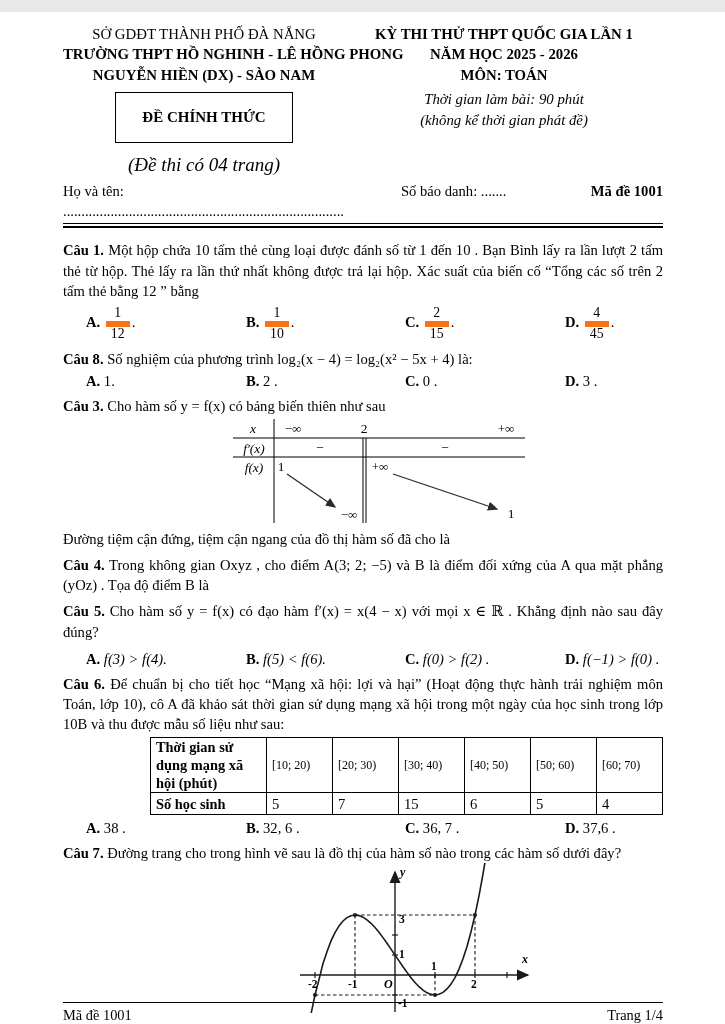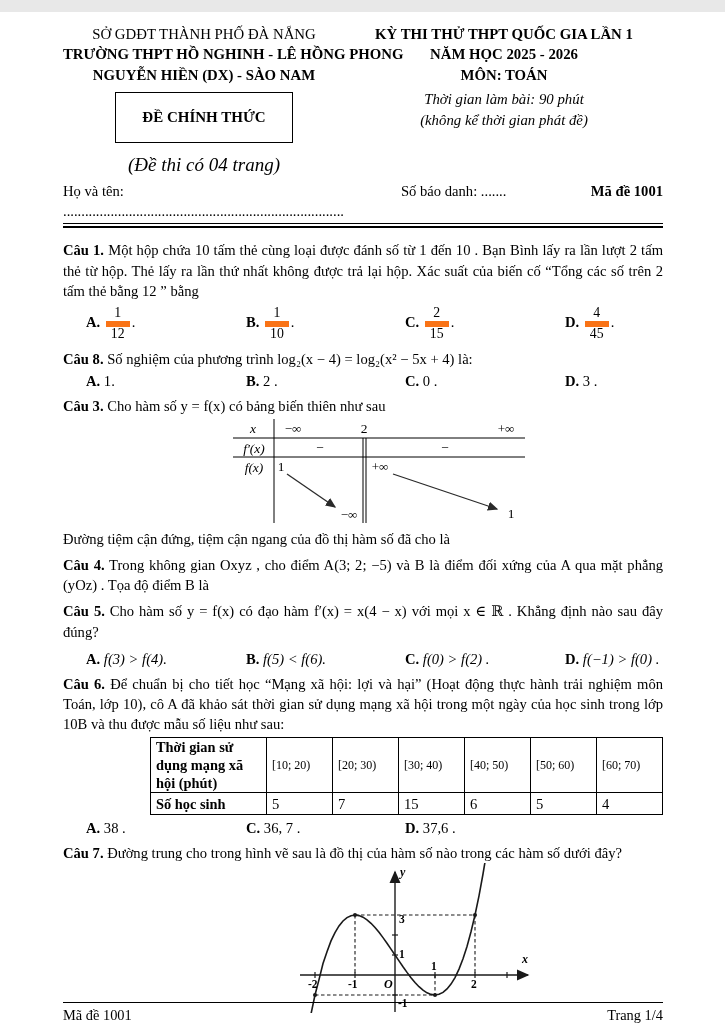--- a/index.html
+++ b/index.html
@@ -165,25 +165,26 @@
         <td class="fcnt">7</td>
         <td class="fcnt">15</td>
         <td class="fcnt">6</td>
         <td class="fcnt">5</td>
         <td class="fcnt">4</td>
       </tr>
     </tbody>
       </table>
     <div class="opts">
       <span class="opt"><span class="ol">A.</span> <span class="ov">38 .</span></span>
+      <span class="opt"><span class="ol">B.</span> <span class="ov">32, 6 .</span></span>
       <span class="opt"><span class="ol">C.</span> <span class="ov">36, 7 .</span></span>
       <span class="opt"><span class="ol">D.</span> <span class="ov">37,6 .</span></span>
     </div>
 
-    <p class="q"><span class="ql">Câu 7.</span><span> Đường trung cho trong hình vẽ sau là đồ thị của hàm số nào trong các hàm số dưới đây?</span></p>
+    <p class="q"><span class="ql">Câu 7.</span><span> Đường trang cho trong hình vẽ sau là đồ thị của hàm số nào trong các hàm số dưới đây?</span></p>
     <div class="graph-wrap">
       <svg width="250" height="150" viewBox="0 0 250 150">
         <defs>
           <marker id="ax" markerWidth="10" markerHeight="8" refX="8" refY="4" orient="auto">
             <path d="M0,0 L9,4 L0,8 z" fill="#1a1a1a"></path>
           </marker>
         </defs>
 
         <line x1="5" y1="112" x2="233" y2="112" stroke="#1a1a1a" stroke-width="1.4" marker-end="url(#ax)"></line>
         <line x1="100" y1="149" x2="100" y2="9" stroke="#1a1a1a" stroke-width="1.4" marker-end="url(#ax)"></line>

